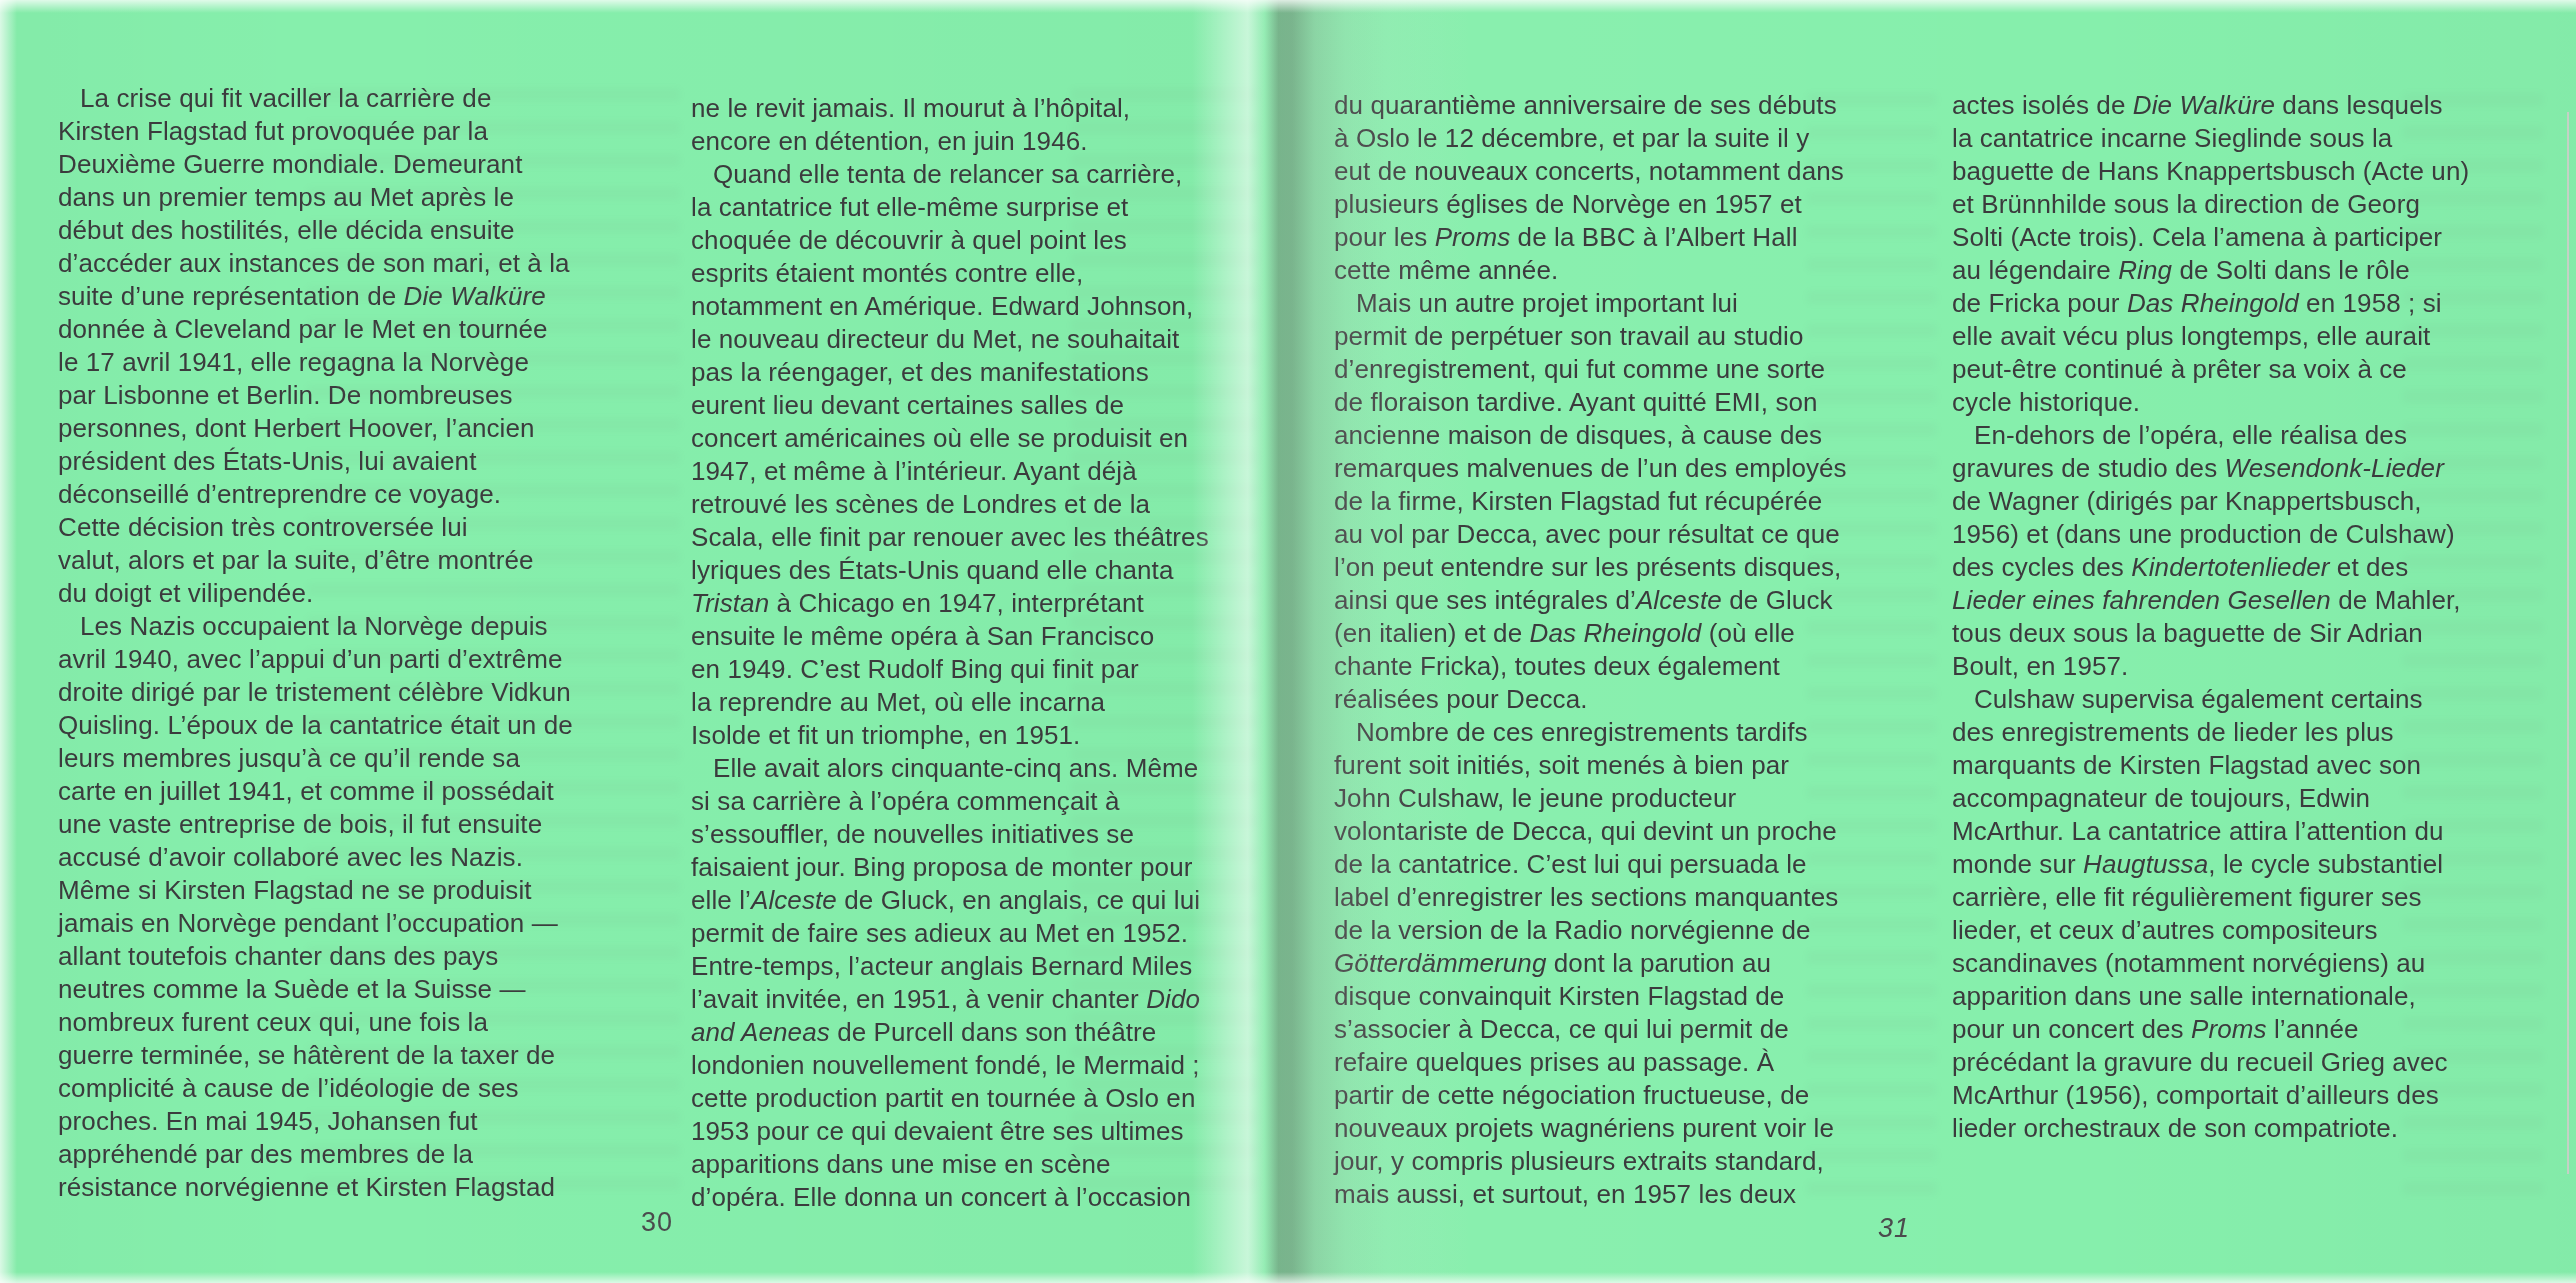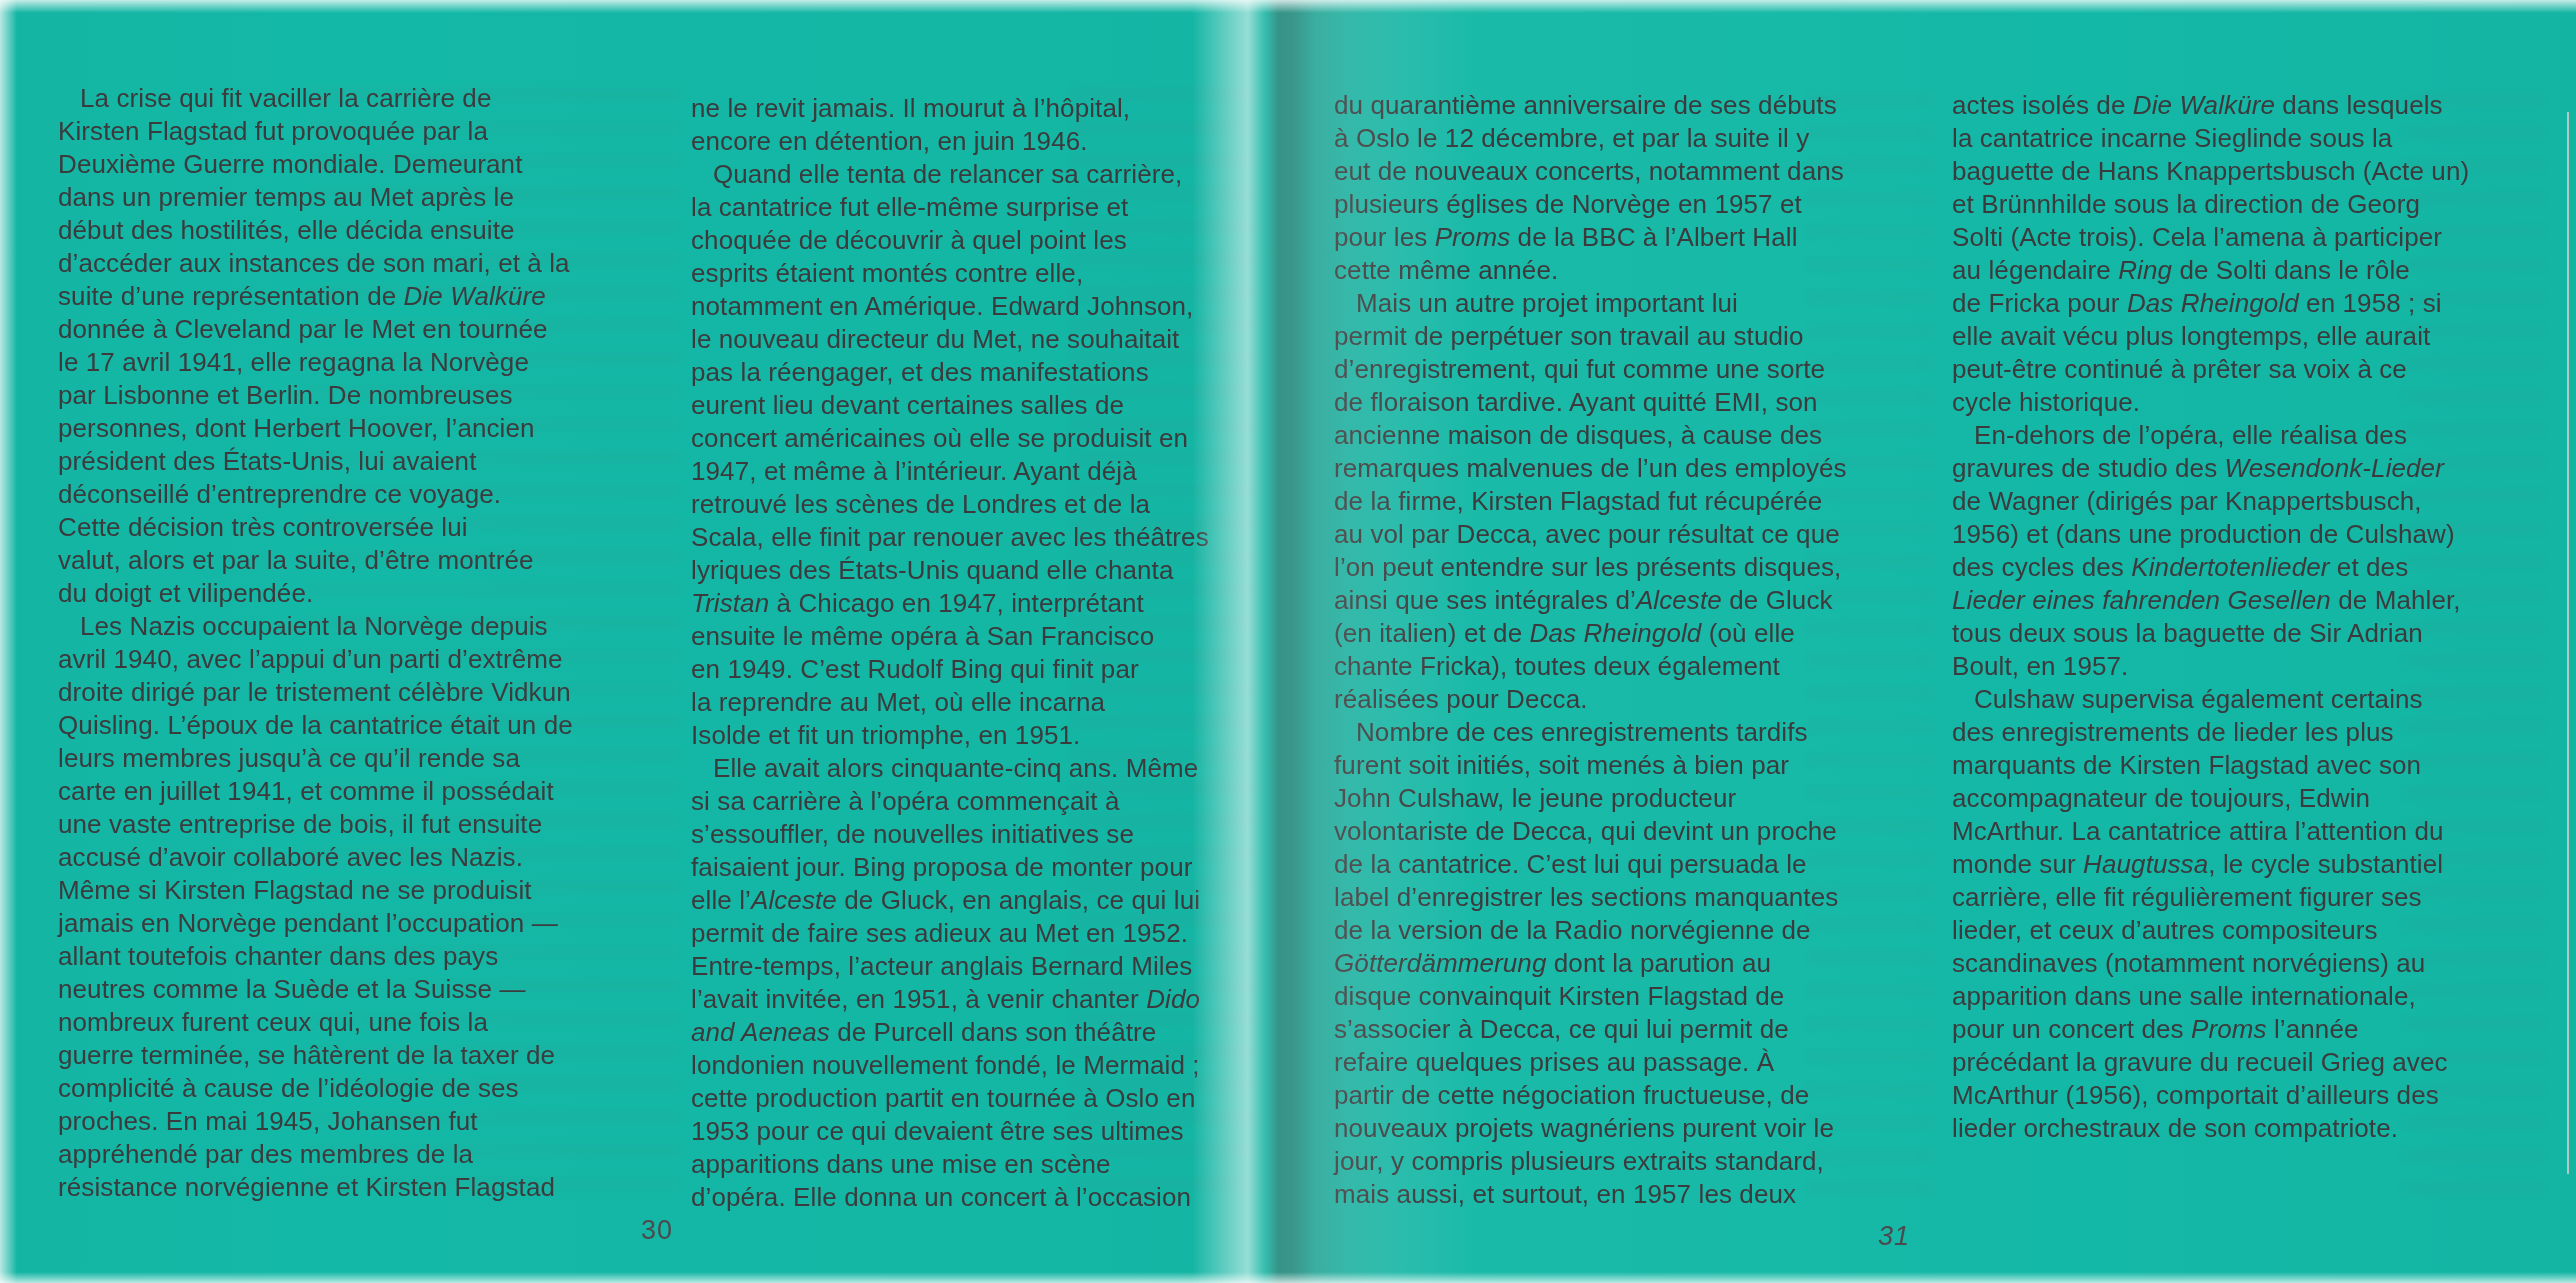--- a/index.html
+++ b/index.html
@@ -1,19 +1,19 @@
 <!DOCTYPE html>
 <html style="font-size:15px"><head>
 <meta charset="utf-8">
 <style>
   html,body{margin:0;padding:0;background:#888;}
   .scan{
     position:relative;
     width:2576px;height:1283px;
-    background:#14b8a6;
+    background:#86efac;
     overflow:hidden;
     font-family:"Liberation Sans", sans-serif;
     color:#3b3b3d;
   }
   
   .paper-tone{
     position:absolute;inset:0;pointer-events:none;
     background:linear-gradient(90deg,
       rgba(0,0,0,0.02) 0%, rgba(0,0,0,0.00) 12%,
       rgba(0,0,0,0.015) 46%, rgba(255,255,255,0.03) 55%,
@@ -28,21 +28,20 @@
     height:33px;
     line-height:33px;
     white-space:pre;
   }
   .line i{font-style:italic;}
   .page-number{
     position:absolute;
     font-size:27px;
     color:#4b4b4d;
     letter-spacing:0.9px;
-    margin-top:8px;
   }
   
   .gutter{
     position:absolute;left:1192px;top:0;width:279px;height:100%;
     pointer-events:none;
     background:linear-gradient(90deg,
       rgba(240,238,235,0) 0%,
       rgba(255,255,255,0.55) 20%,
       rgba(235,233,230,0.15) 26%,
       rgba(98,95,92,0.40) 31%,

